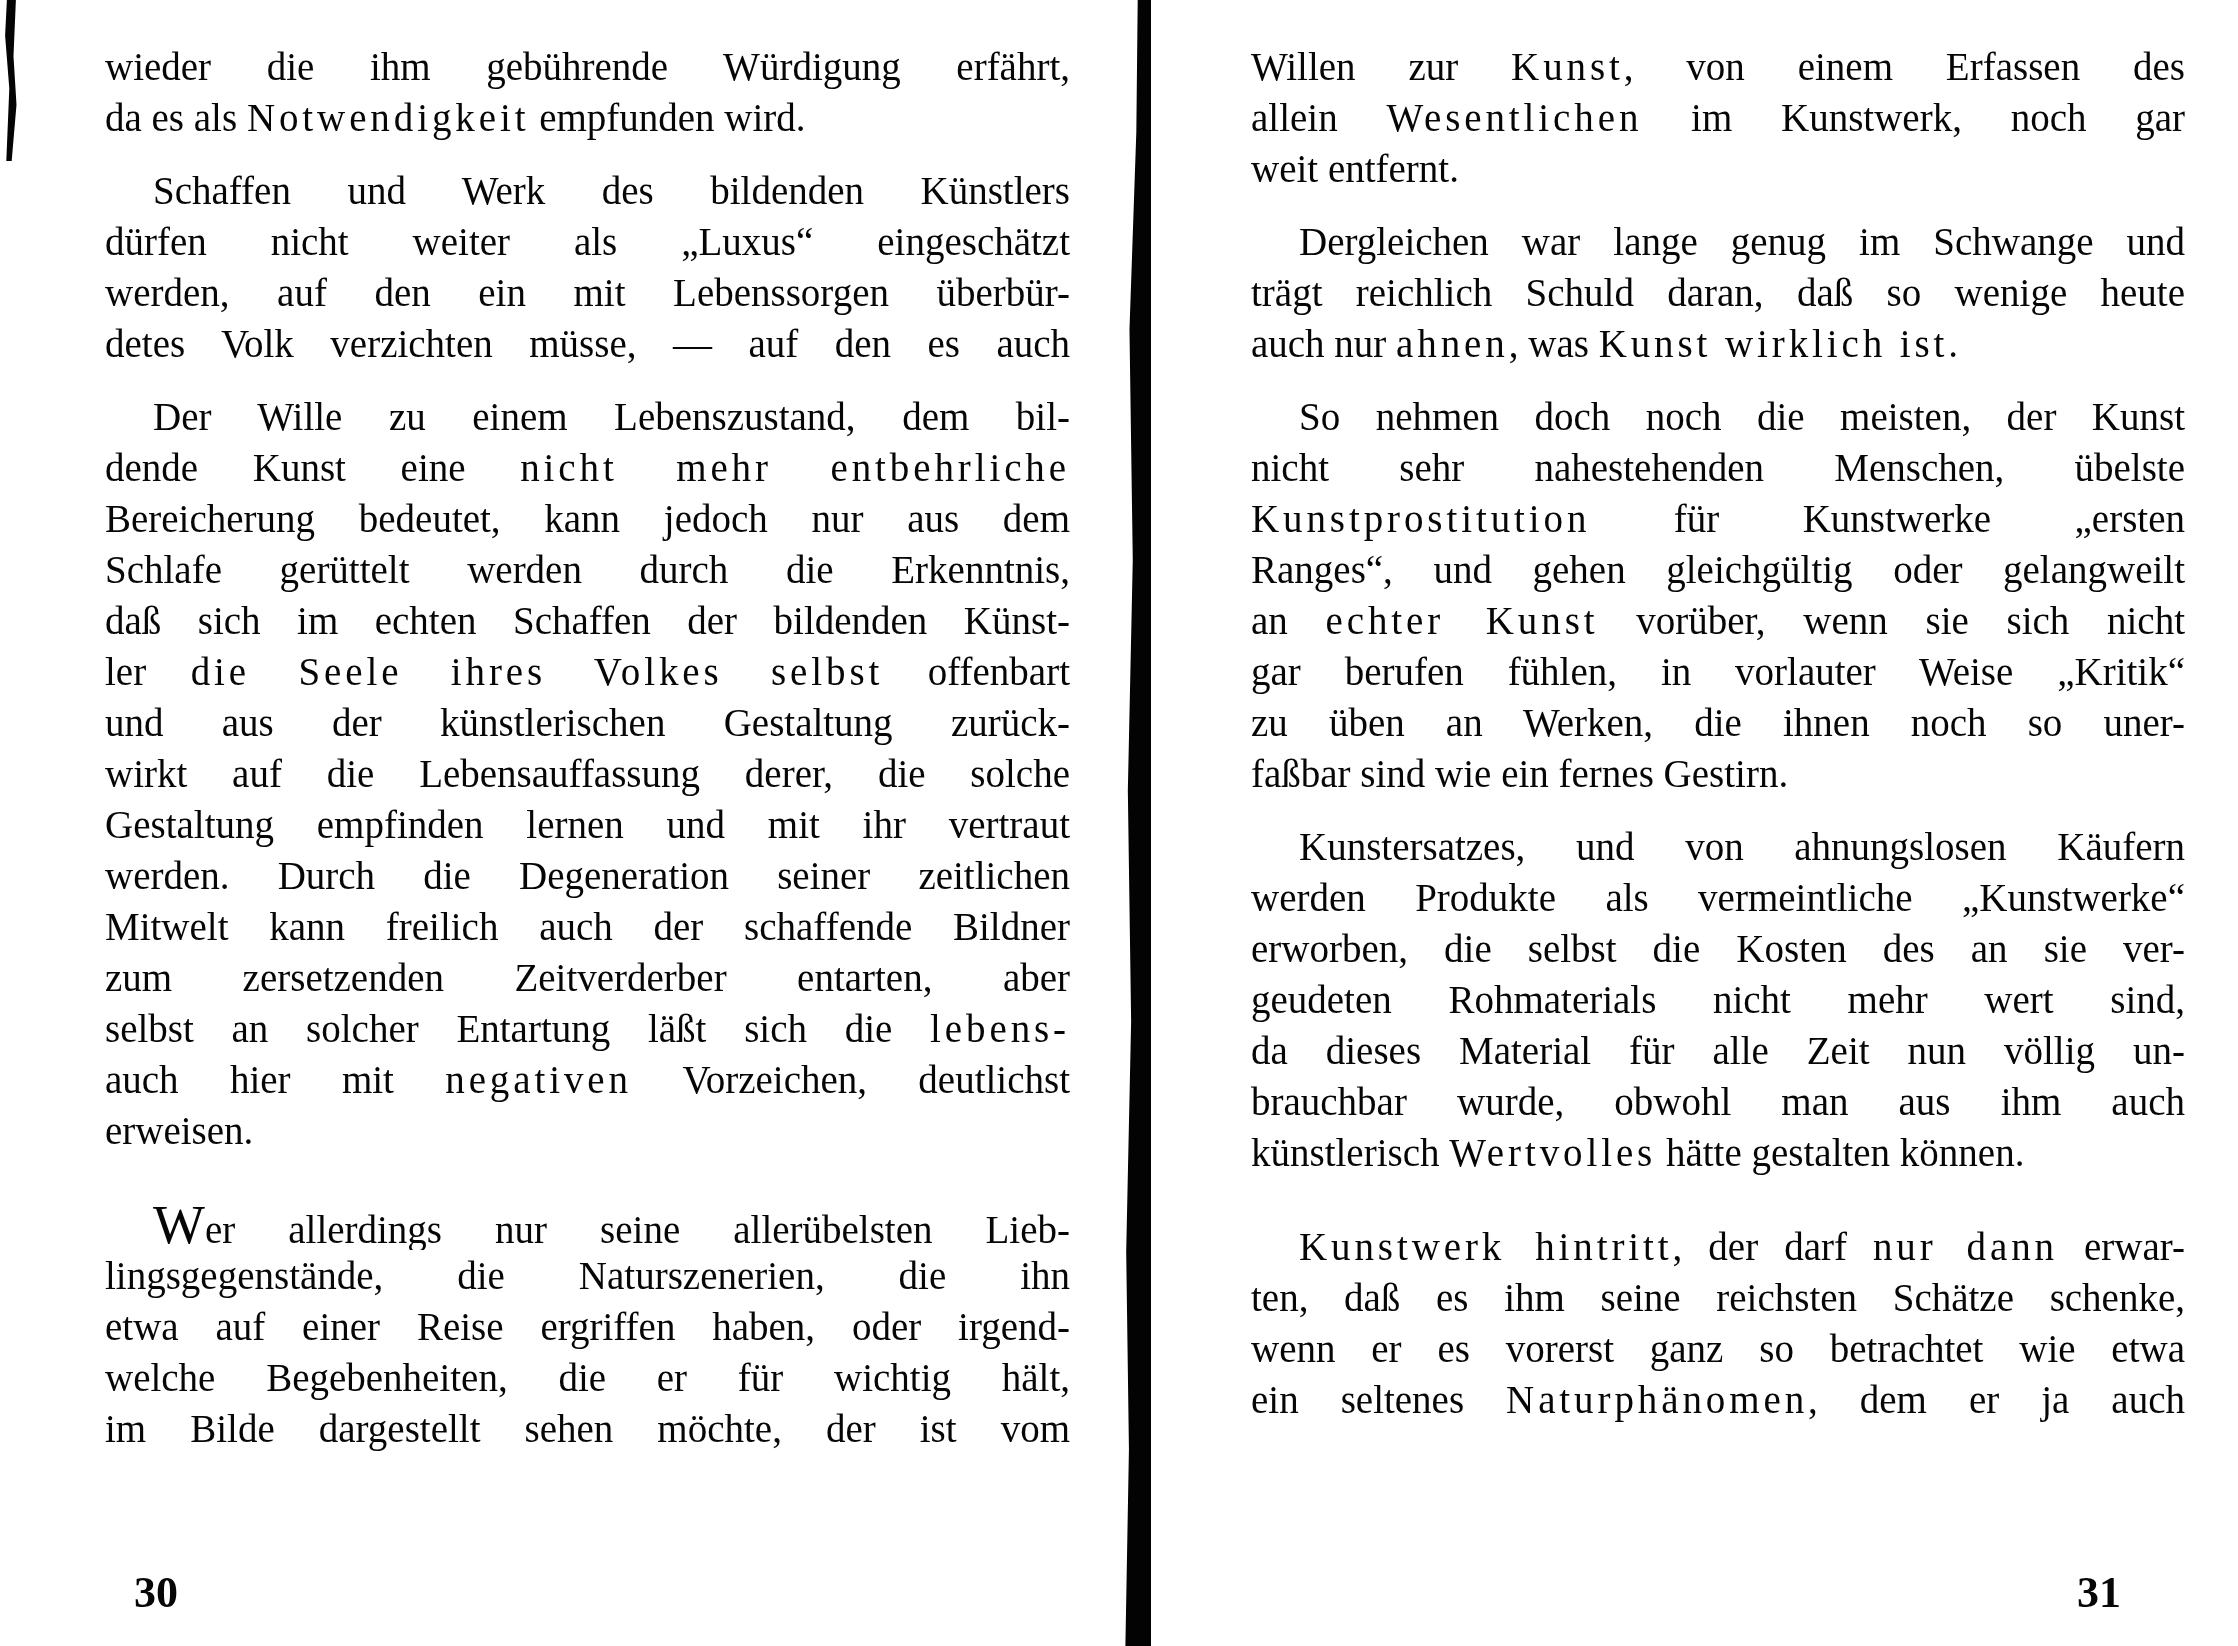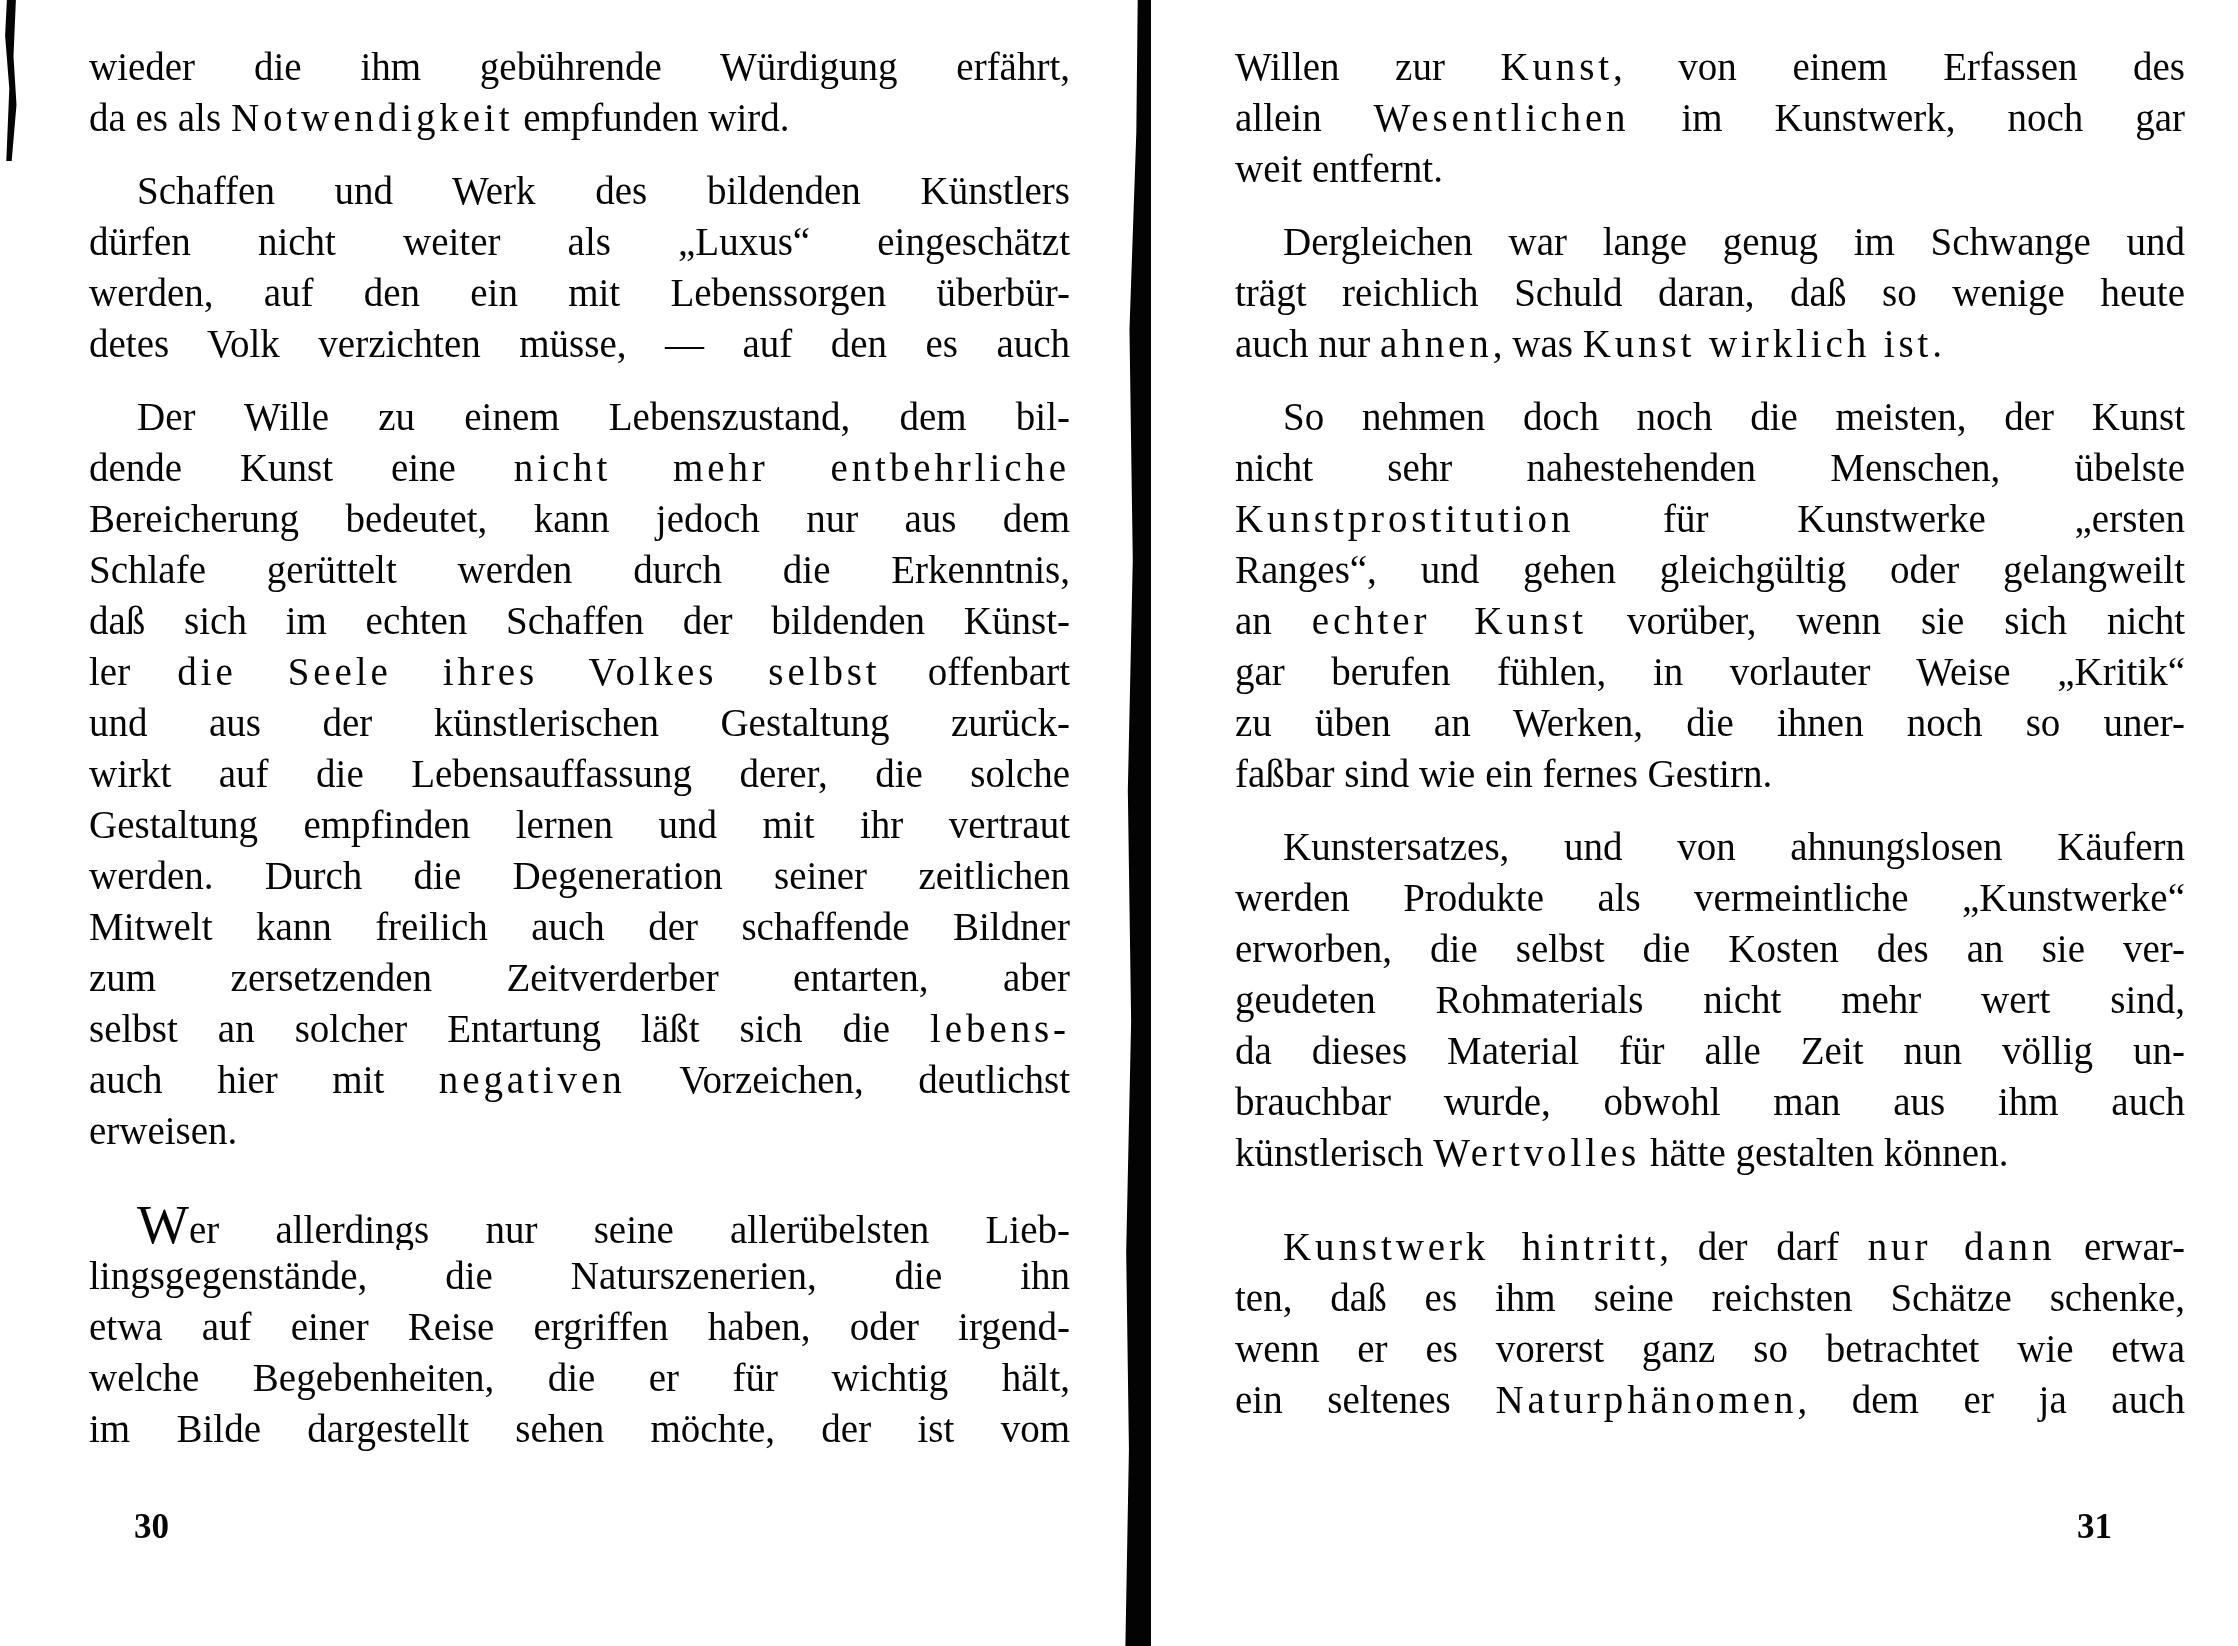--- a/index.html
+++ b/index.html
@@ -15,45 +15,45 @@
     position: absolute;
     top: 41px;
     color: #060606;
     font-family: "Liberation Serif", "DejaVu Serif", serif;
     font-size: 39px;
     line-height: 51px;
   }
   #left-page-text  { left: 89px;  width: 981px; }
   #right-page-text { left: 1235px; width: 950px; }
 
-  .para { margin-top: 22px; }
+  .para { margin-top: 22px; margin-left: 16px; }
   .para:first-child { margin-top: 0; }
   .para.biggap { margin-top: 43px; }
 
   .line {
     text-align: justify;
     text-align-last: justify;
     max-height: 51px;
     overflow: hidden;
   }
   .line.lastline { text-align-last: left; }
   .para.indent .line:first-child { text-indent: 48px; }
 
   .sperr { letter-spacing: 0.10em; }
   .initial {
     font-size: 55px;
     line-height: 51px;
   }
 
   .page-number {
     position: absolute;
-    top: 1505px;
+    top: 1571px;
     color: #060606;
     font-family: "Liberation Serif", "DejaVu Serif", serif;
-    font-size: 35px;
+    font-size: 44px;
     font-weight: bold;
     line-height: 43px;
   }
   #page-number-left  { left: 134px; }
   #page-number-right { left: 2077px; text-align: right; }
 
   
   #gutter {
     position: absolute;
     left: 1124px;

